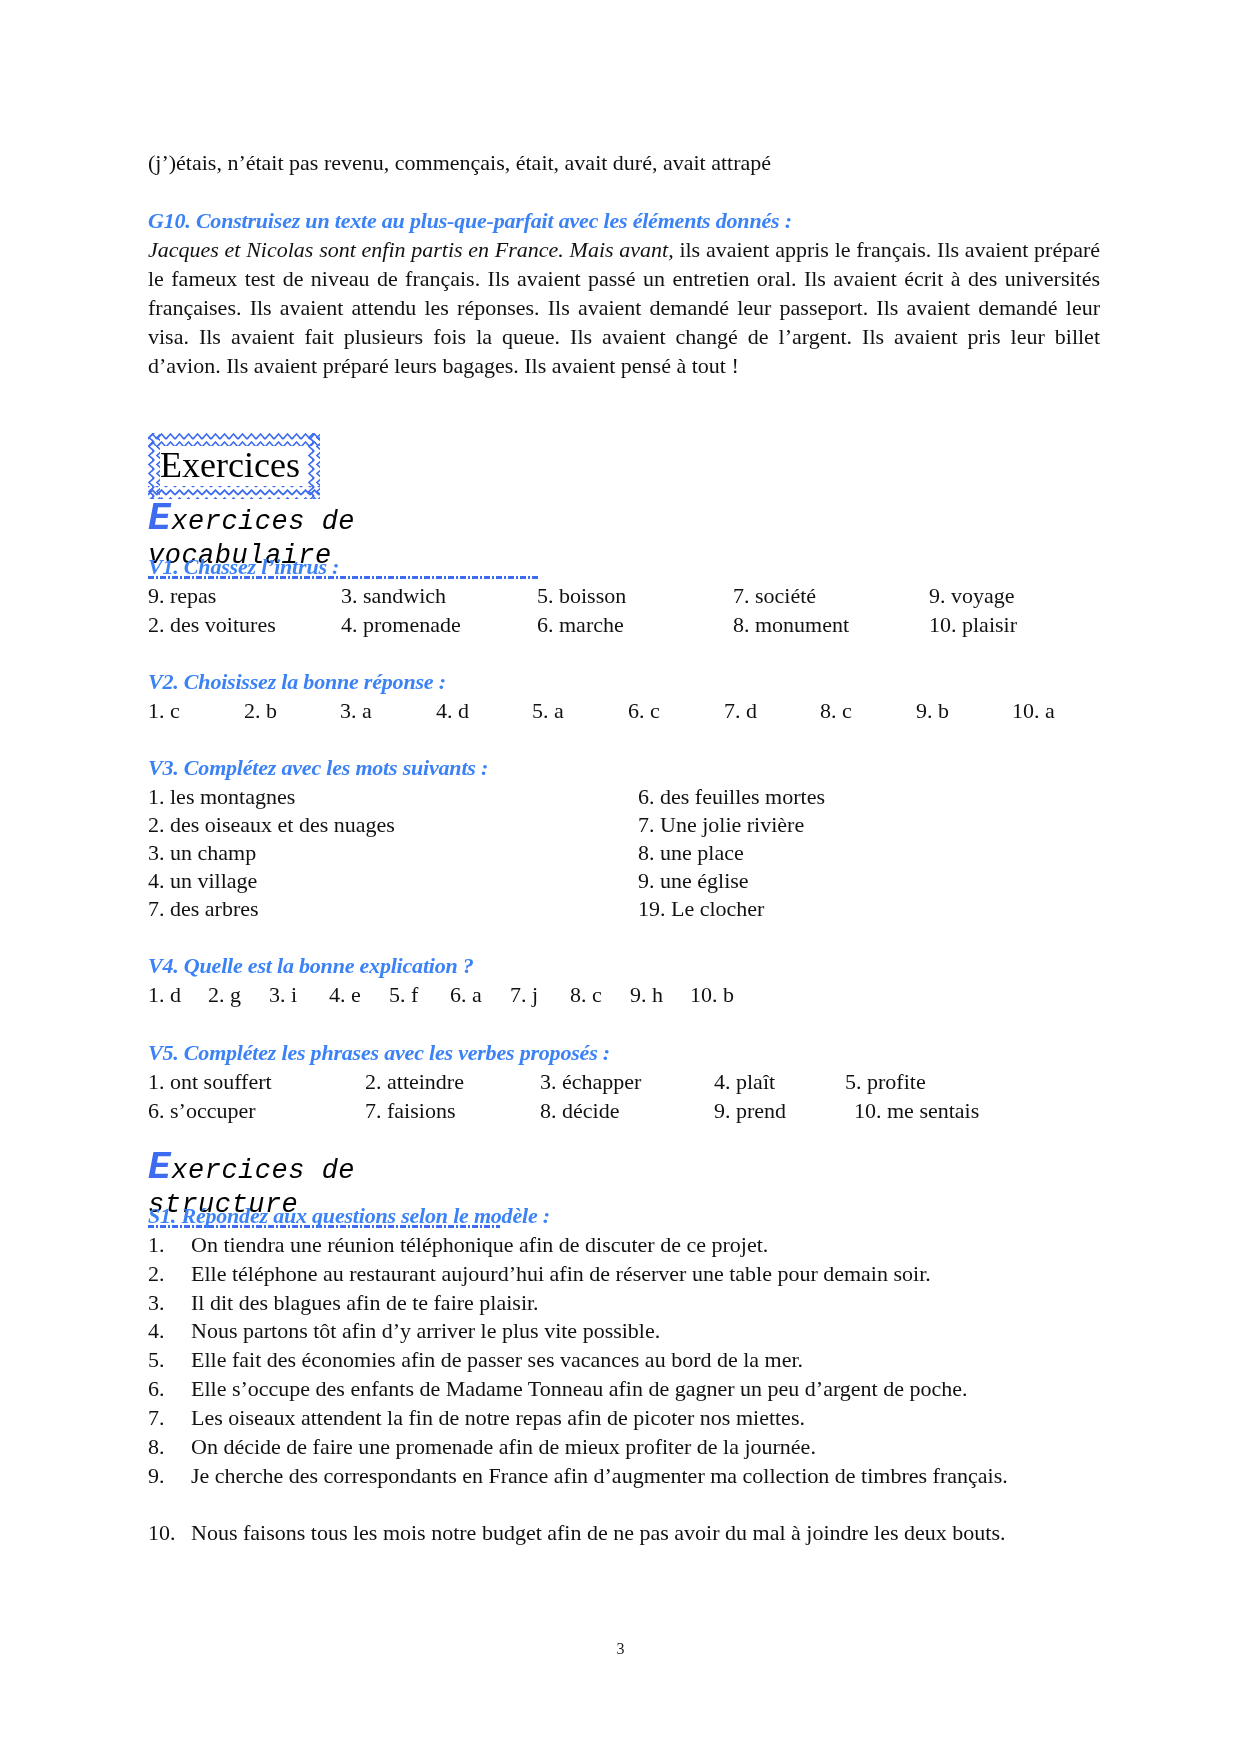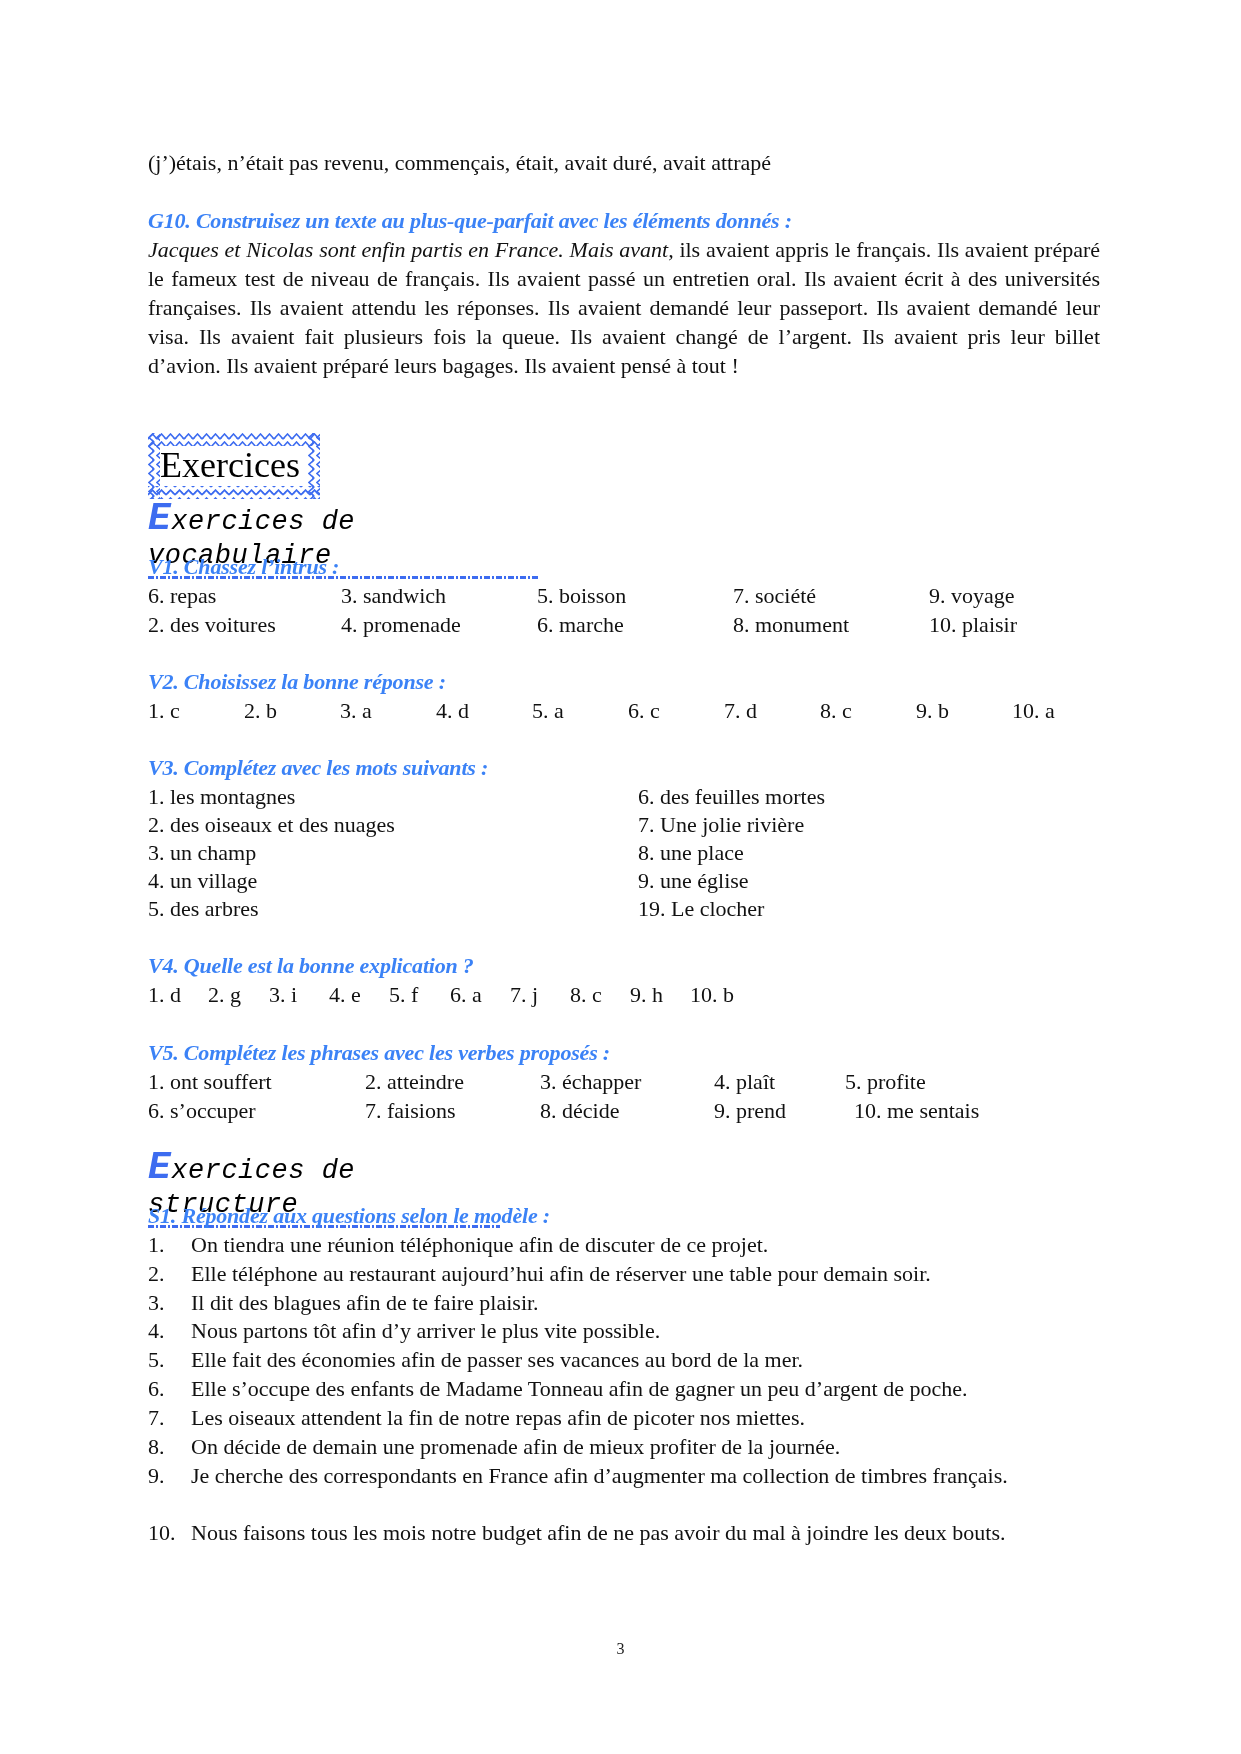--- a/index.html
+++ b/index.html
@@ -67,21 +67,21 @@
     <span>Exercices</span>
   </div>
 
   <div class="sec-h" style="left:0; top:502px; width:390px;">
     <span class="cap">E</span><span>xercices de vocabulaire</span>
     <div class="ul"></div>
   </div>
 
   <div class="abs blue-h" style="top:552px;">V1. Chassez l’intrus :</div>
   <div class="row" style="top:581px;">
-    <span class="cell" style="left:0">6. repas</span>
+    <span class="cell" style="left:0">9. repas</span>
     <span class="cell" style="left:193px">3. sandwich</span>
     <span class="cell" style="left:389px">5. boisson</span>
     <span class="cell" style="left:585px">7. société</span>
     <span class="cell" style="left:781px">9. voyage</span>
   </div>
   <div class="row" style="top:610px;">
     <span class="cell" style="left:0">2. des voitures</span>
     <span class="cell" style="left:193px">4. promenade</span>
     <span class="cell" style="left:389px">6. marche</span>
     <span class="cell" style="left:585px">8. monument</span>
@@ -113,21 +113,21 @@
   </div>
   <div class="row" style="top:838px;">
     <span class="cell" style="left:0">3. un champ</span>
     <span class="cell" style="left:490px">8. une place</span>
   </div>
   <div class="row" style="top:866px;">
     <span class="cell" style="left:0">4. un village</span>
     <span class="cell" style="left:490px">9. une église</span>
   </div>
   <div class="row" style="top:894px;">
-    <span class="cell" style="left:0">5. des arbres</span>
+    <span class="cell" style="left:0">7. des arbres</span>
     <span class="cell" style="left:490px">19. Le clocher</span>
   </div>
 
   <div class="abs blue-h" style="top:951px;">V4. Quelle est la bonne explication ?</div>
   <div class="row" style="top:980px;">
     <span class="cell" style="left:0">1. d</span>
     <span class="cell" style="left:60px">2. g</span>
     <span class="cell" style="left:121px">3. i</span>
     <span class="cell" style="left:181px">4. e</span>
     <span class="cell" style="left:241px">5. f</span>
@@ -184,21 +184,21 @@
     <div class="li" style="top:1374px;">
         <span class="num">6.</span>
         <span class="body">Elle s’occupe des enfants de Madame Tonneau afin de gagner un peu d’argent de poche.</span>
       </div>
     <div class="li" style="top:1403px;">
         <span class="num">7.</span>
         <span class="body">Les oiseaux attendent la fin de notre repas afin de picoter nos miettes.</span>
       </div>
     <div class="li" style="top:1432px;">
         <span class="num">8.</span>
-        <span class="body">On décide de demain une promenade afin de mieux profiter de la journée.</span>
+        <span class="body">On décide de faire une promenade afin de mieux profiter de la journée.</span>
       </div>
     <div class="li" style="top:1461px;">
         <span class="num">9.</span>
         <span class="body">Je cherche des correspondants en France afin d’augmenter ma collection de timbres français.</span>
       </div>
     <div class="li" style="top:1518px;">
         <span class="num">10.</span>
         <span class="body">Nous faisons tous les mois notre budget afin de ne pas avoir du mal à joindre les deux bouts.</span>
       </div>
   </div>

